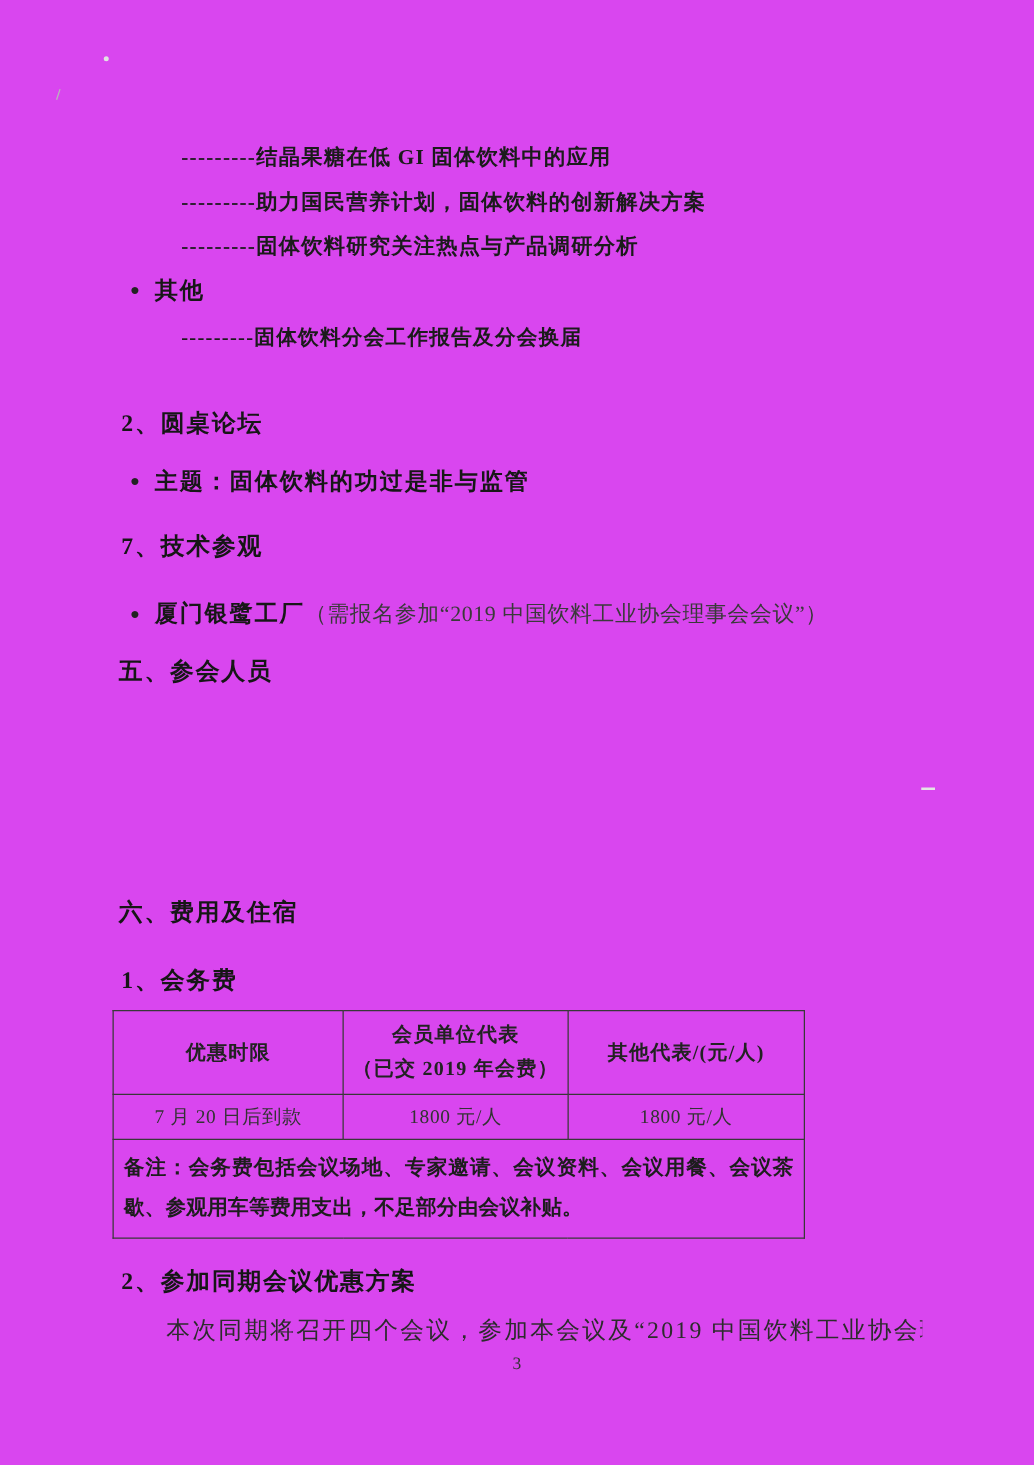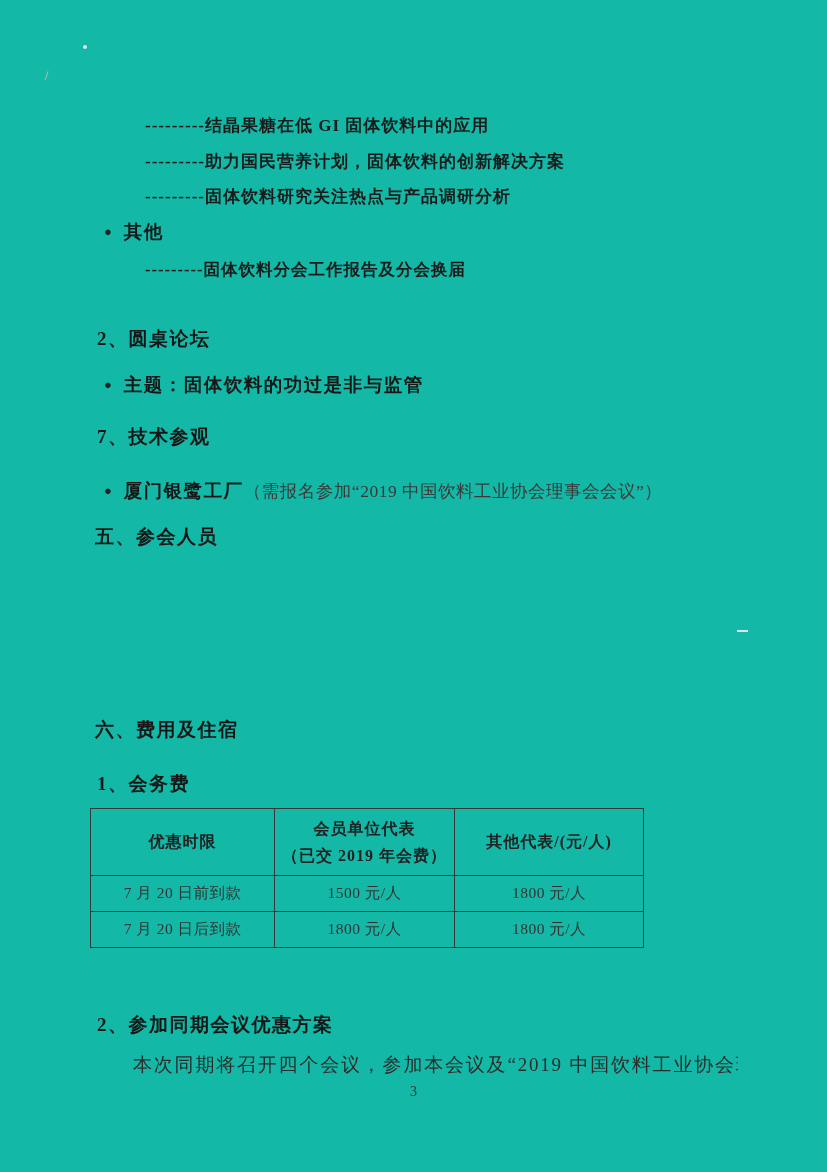--- a/index.html
+++ b/index.html
@@ -5,21 +5,21 @@
   html, body {
     margin: 0;
     padding: 0;
     background: #9a9a9a;
   }
   .page {
     position: relative;
     width: 827px;
     height: 1172px;
     margin: 0 auto;
-    background: #14b8a6;
+    background: #d946ef;
     overflow: hidden;
     font-family: "Liberation Serif", "DejaVu Serif", serif;
     color: #1e1e1e;
   }
   
   .artifact { position: absolute; pointer-events: none; }
   .a1 {
     left: 46px; top: 72px; width: 6px; height: 9px;
     border-left: 1.5px solid #b8b8b8;
     transform: rotate(18deg);
@@ -205,29 +205,27 @@
     <tbody>
         <tr class="head-row">
       <td class="col1">优惠时限</td>
       <td class="col2 two-line">
         <div>会员单位代表</div>
         <div>（已交 2019 年会费）</div>
       </td>
       <td class="col3">其他代表/(元/人)</td>
     </tr>
     <tr class="body-row">
-      <td>7 月 20 日前到款</td>
-      <td>1500 元/人</td>
-      <td>1800 元/人</td>
-    </tr>
-    <tr class="body-row">
       <td>7 月 20 日后到款</td>
       <td>1800 元/人</td>
       <td>1800 元/人</td>
     </tr>
+    <tr class="note-row">
+      <td colspan="3">备注：会务费包括会议场地、专家邀请、会议资料、会议用餐、会议茶歇、参观用车等费用支出，不足部分由会议补贴。</td>
+    </tr>
   </tbody>
     </table>
 
   <div class="heading h-discount">2、参加同期会议优惠方案</div>
 
   <div class="paragraph p-closing">本次同期将召开四个会议，参加本会议及“2019 中国饮料工业协会理</div>
 
   <div class="page-number">3</div>
 
 </div>

